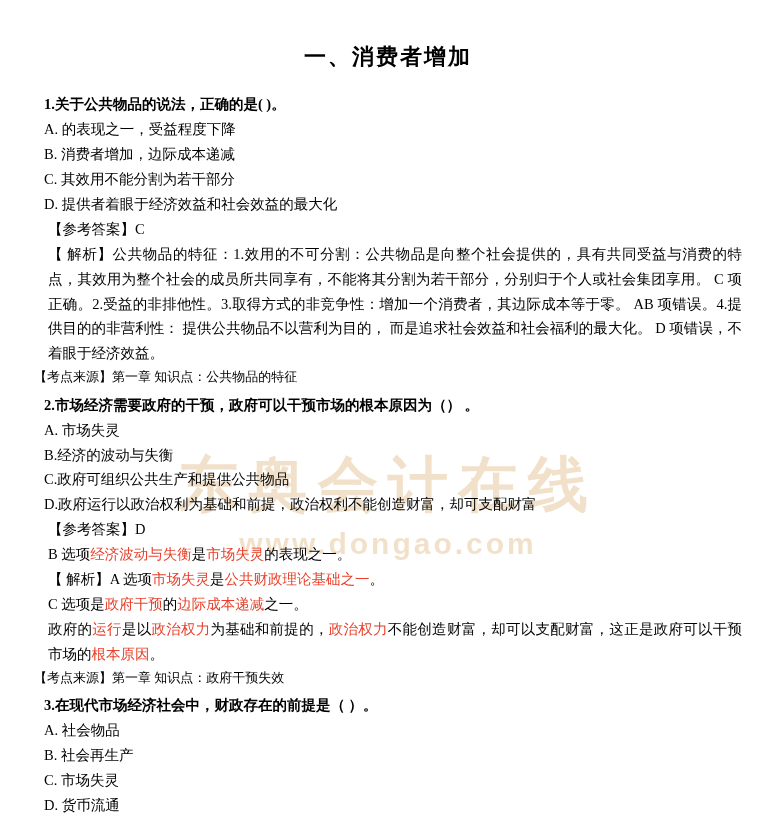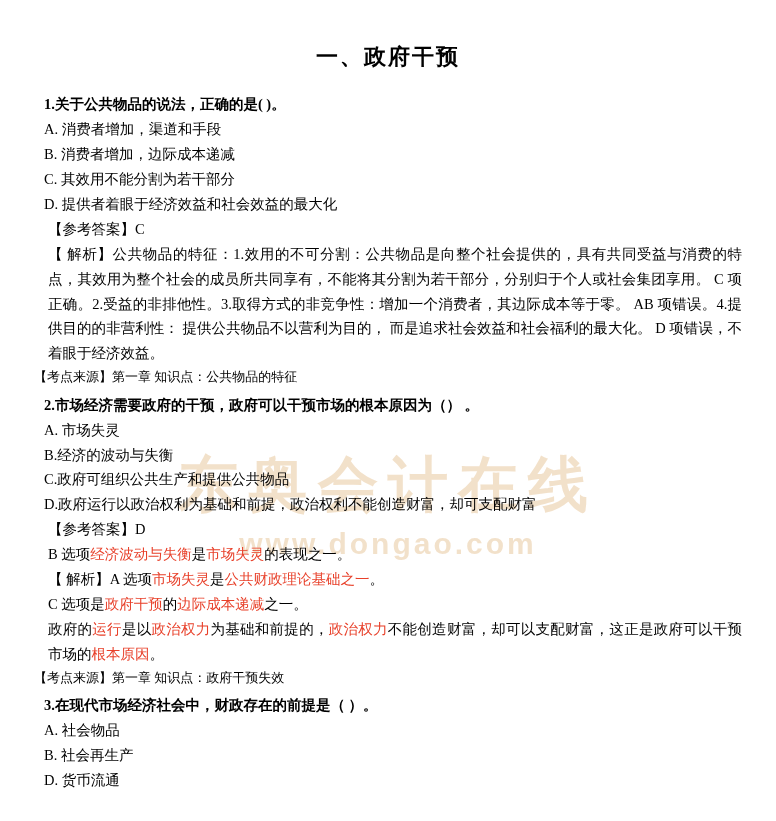--- a/index.html
+++ b/index.html
@@ -106,25 +106,25 @@
 
 <div class="page">
 
   <div class="watermark">
     <div class="wm-main">东奥会计在线</div>
     <div class="wm-sub">www.dongao.com</div>
   </div>
 
   <div class="content">
 
-    <h1 class="doc-title">一、政府干预</h1>
+    <h1 class="doc-title">一、消费者增加</h1>
 
     <div class="block">
       <div class="q-stem">1.关于公共物品的说法，正确的是( )。</div>
-      <div class="q-option">A. 消费者增加，渠道和手段</div>
+      <div class="q-option">A. 的表现之一，受益程度下降</div>
       <div class="q-option">B. 消费者增加，边际成本递减</div>
       <div class="q-option">C. 其效用不能分割为若干部分</div>
       <div class="q-option">D. 提供者着眼于经济效益和社会效益的最大化</div>
       <div class="q-answer">【参考答案】C</div>
       <div class="q-analysis">【 解析】公共物品的特征：1.效用的不可分割：公共物品是向整个社会提供的，具有共同受益与消费的特点，其效用为整个社会的成员所共同享有，不能将其分割为若干部分，分别归于个人或社会集团享用。 C 项正确。2.受益的非排他性。3.取得方式的非竞争性：增加一个消费者，其边际成本等于零。 AB 项错误。4.提供目的的非营利性： 提供公共物品不以营利为目的， 而是追求社会效益和社会福利的最大化。 D 项错误，不着眼于经济效益。</div>
       <div class="q-source">【考点来源】第一章 知识点：公共物品的特征</div>
     </div>
 
     <div class="block">
       <div class="q-stem">2.市场经济需要政府的干预，政府可以干预市场的根本原因为（） 。</div>
@@ -137,18 +137,19 @@
       <div class="q-analysis">【 解析】A 选项<span class="hl">市场失灵</span>是<span class="hl">公共财政理论基础之一</span>。</div>
       <div class="q-analysis">C 选项是<span class="hl">政府干预</span>的<span class="hl">边际成本递减</span>之一。</div>
       <div class="q-analysis">政府的<span class="hl">运行</span>是以<span class="hl">政治权力</span>为基础和前提的，<span class="hl">政治权力</span>不能创造财富，却可以支配财富，这正是政府可以干预市场的<span class="hl">根本原因</span>。</div>
       <div class="q-source">【考点来源】第一章 知识点：政府干预失效</div>
     </div>
 
     <div class="block">
       <div class="q-stem">3.在现代市场经济社会中，财政存在的前提是（ ）。</div>
       <div class="q-option">A. 社会物品</div>
       <div class="q-option">B. 社会再生产</div>
+      <div class="q-option">C. 市场失灵</div>
       <div class="q-option">D. 货币流通</div>
 
     </div>
 
   </div>
 </div>
 
 </body></html>

